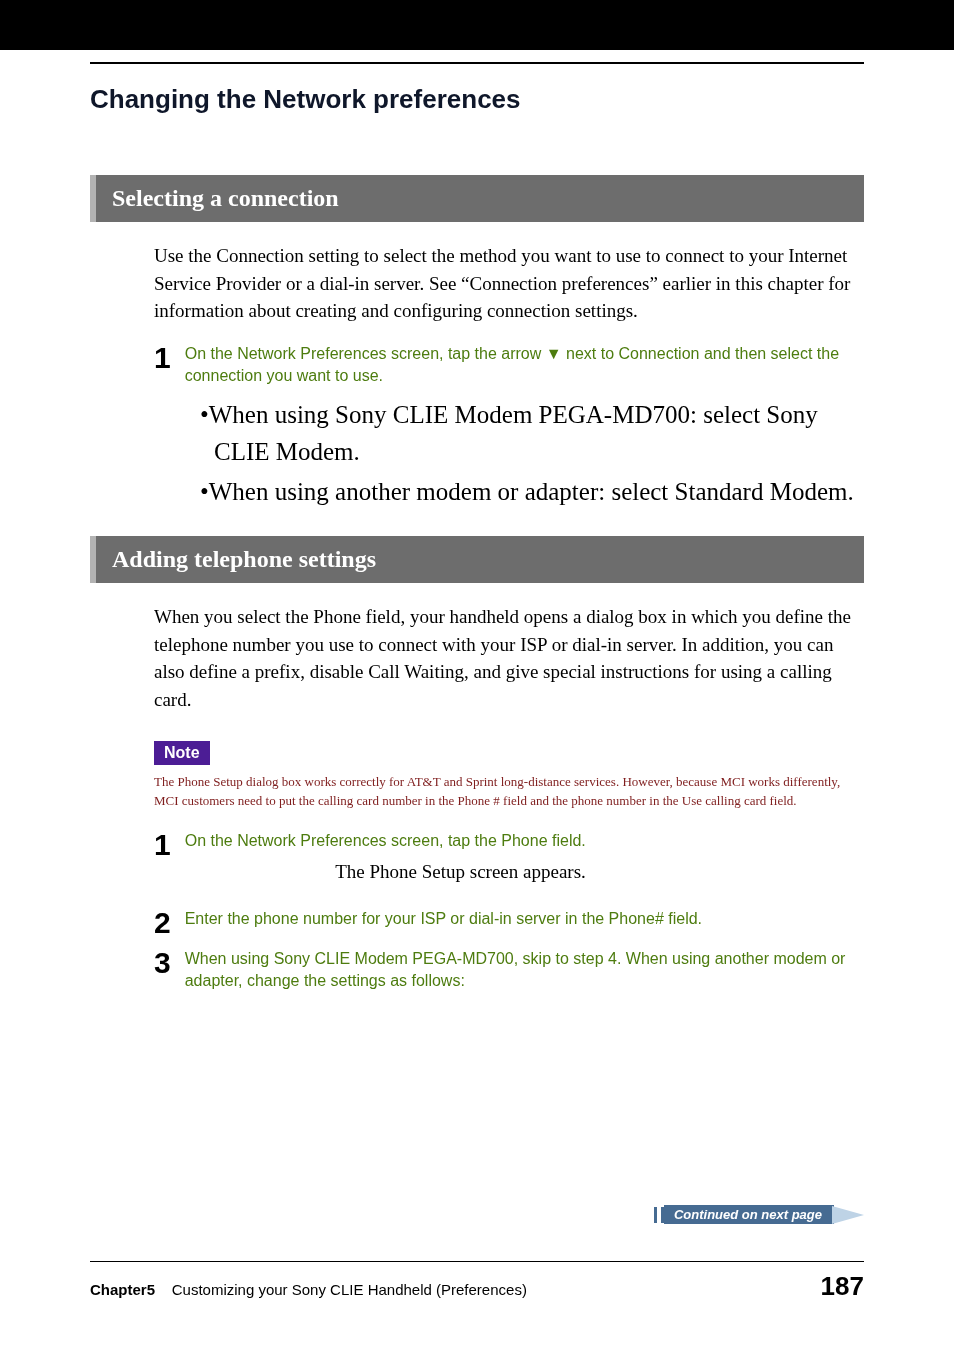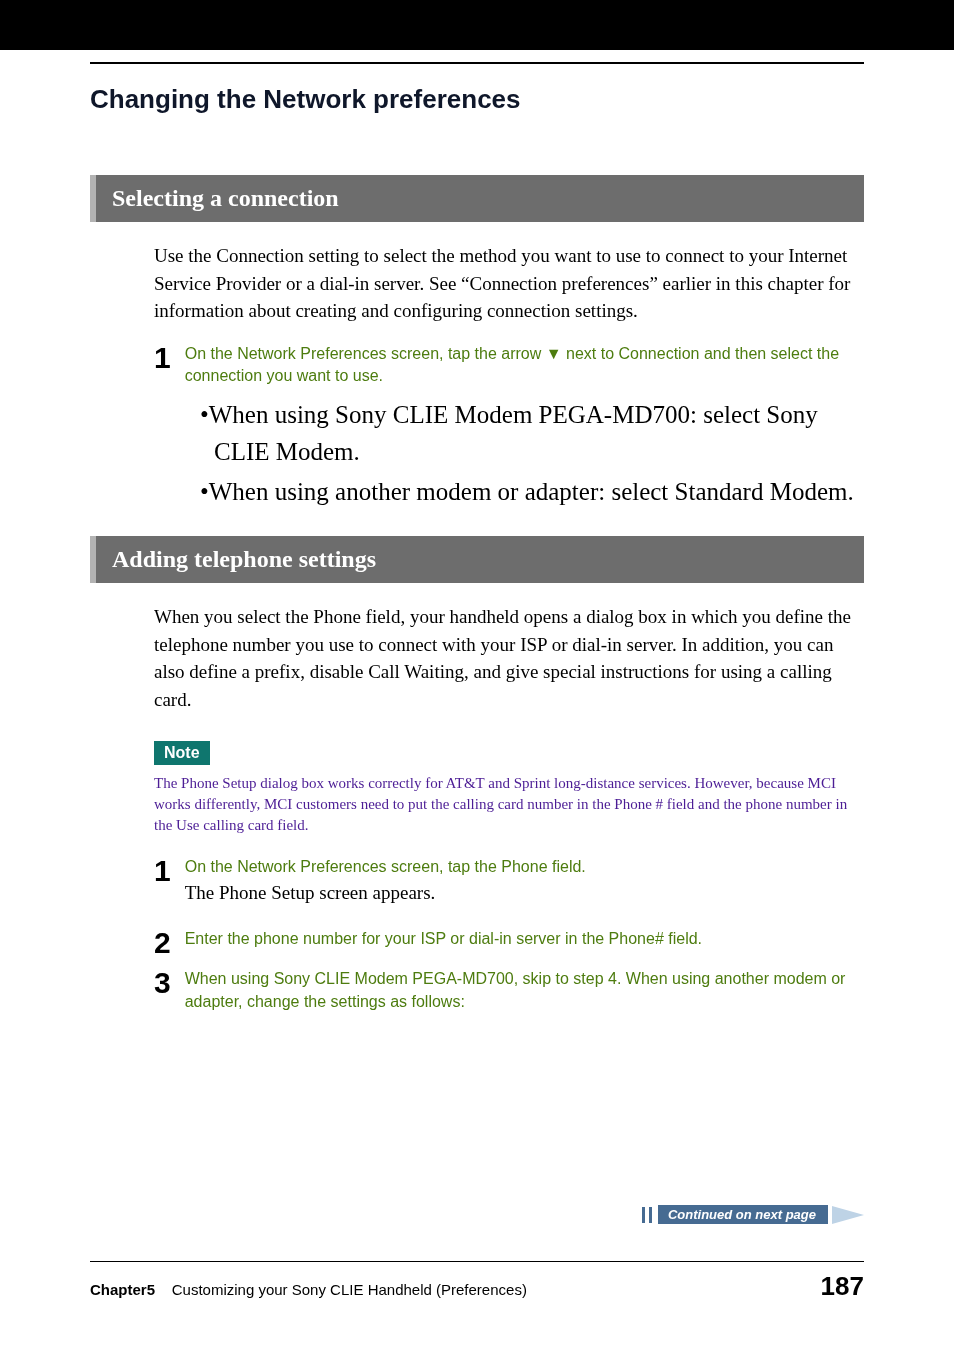--- a/index.html
+++ b/index.html
@@ -72,60 +72,61 @@
   .step-text {
     font-family: Arial, Helvetica, sans-serif;
     font-size: 16px;
     line-height: 1.4;
     color: #4d7c0f;
   }
   .step-sub {
     font-family: "Book Antiqua", Palatino, Georgia, serif;
     font-size: 19px;
     line-height: 1.45;
+    margin-top: 6px;
+    text-align: right;
   }
   .bullet-list {
     margin-left: 110px;
     margin-top: 6px;
   }
   .bullet {
     font-family: "Book Antiqua", Palatino, Georgia, serif;
     font-size: 25px;
     line-height: 1.45;
     text-indent: -14px;
     padding-left: 14px;
     margin-bottom: 4px;
   }
   .note-badge {
-    background: #0f766e;
+    background: #4c1d95;
     color: #fff;
     font-family: Arial, Helvetica, sans-serif;
     font-weight: bold;
     font-size: 16px;
     padding: 3px 10px;
     display: inline-block;
     margin-left: 64px;
     margin-top: 10px;
     margin-bottom: 8px;
   }
   .note-text {
     font-family: "Book Antiqua", Palatino, Georgia, serif;
-    font-size: 15px;
+    font-size: 13px;
     line-height: 1.4;
     margin-left: 64px;
     margin-bottom: 20px;
-    color: #4c1d95;
+    color: #7f1d1d;
   }
   .continued {
     position: absolute;
     right: 90px;
     bottom: 128px;
     display: flex;
     align-items: center;
-    gap: 6px;
   }
   .continued-stripes {
     display: inline-block;
     width: 10px;
     height: 16px;
     border-left: 3px solid #466b92;
     border-right: 3px solid #466b92;
   }
   .continued-label {
     background: #466b92;

